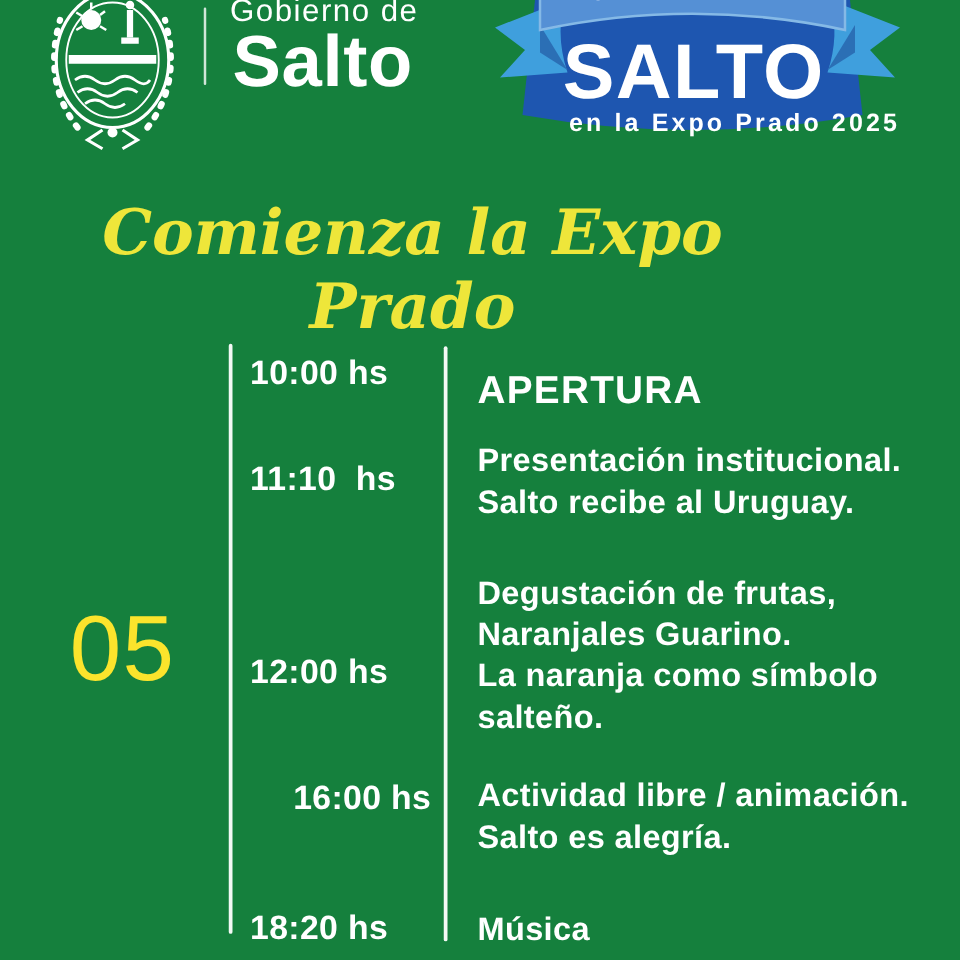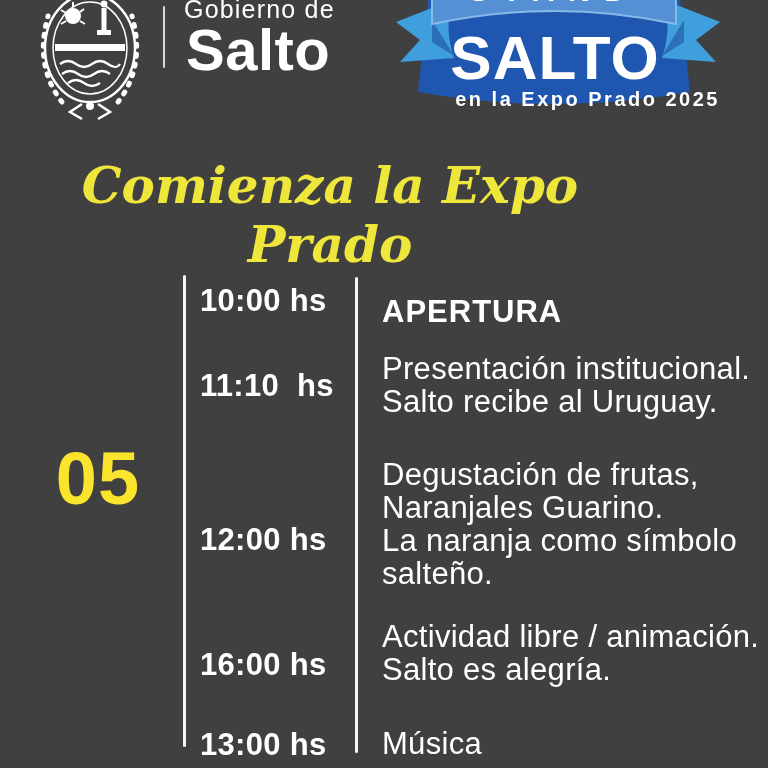--- a/index.html
+++ b/index.html
@@ -1,18 +1,18 @@
 <!DOCTYPE html>
 <html><head>
 <meta charset="utf-8">
 <style>
   html,body{margin:0;padding:0;}
   .canvas{
     position:relative;width:768px;height:768px;overflow:hidden;
-    background:#404040;
+    background:#15803d;
     font-family:"Liberation Sans",sans-serif;
     color:#ffffff;
   }
   
   .crest{position:absolute;left:24px;top:-14px;width:132px;height:136px;}
   .org-divider{position:absolute;left:163px;top:6px;width:2px;height:62px;
     background:rgba(255,255,255,.8);border-radius:2px;}
   .org1{position:absolute;left:184px;top:-5px;font-size:25px;font-weight:500;
     letter-spacing:1.2px;}
   .org2{position:absolute;left:186px;top:16px;font-size:58px;font-weight:800;
@@ -25,35 +25,35 @@
   .stand-title{position:absolute;left:390px;top:22px;width:330px;text-align:center;
     font-size:62px;font-weight:800;letter-spacing:1px;}
   .stand-sub{position:absolute;left:390px;top:88px;width:330px;text-align:right;
     font-size:20px;font-weight:700;letter-spacing:2.5px;}
   
   .event-title{position:absolute;left:0;top:156px;width:660px;text-align:center;
     font-family:"DejaVu Serif",serif;font-style:italic;font-weight:700;
     font-size:50px;color:#eee63a;}
   
   .day{position:absolute;left:40px;top:443px;width:116px;text-align:center;color:#fbe42c;}
-  .day-number{font-size:74px;font-weight:700;line-height:72px;letter-spacing:1px;}
+  .day-number{font-size:74px;font-weight:400;line-height:72px;letter-spacing:1px;margin-top:40px;}
   .day-weekday{font-size:44px;font-weight:700;letter-spacing:2px;line-height:46px;margin-top:2px;}
   
   .vline{position:absolute;width:3px;background:rgba(255,255,255,.95);border-radius:2px;}
   .line-left{left:183px;top:275px;height:472px;}
   .line-mid{left:355px;top:277px;height:476px;}
   .row{position:absolute;left:0;width:768px;}
-  .row .time{position:absolute;left:200px;width:145px;font-size:31px;font-weight:700;
+  .row .time{position:absolute;left:200px;width:145px;font-size:27px;font-weight:700;
     white-space:pre;letter-spacing:0.3px;}
-  .row .desc{position:absolute;left:382px;width:380px;font-size:31px;font-weight:400;
+  .row .desc{position:absolute;left:382px;width:380px;font-size:26px;font-weight:700;
     line-height:33px;letter-spacing:0.3px;white-space:pre-line;}
   .row1{top:283px;}  .row1 .time{top:0;}  .row1 .desc{top:0;font-weight:800;font-size:31px;letter-spacing:1px;margin-top:12px;}
   .row2{top:352px;}  .row2 .time{top:16px;}
   .row3{top:458px;}  .row3 .time{top:64px;}
-  .row4{top:620px;}  .row4 .time{top:27px;}
+  .row4{top:620px;}  .row4 .time{top:3px;text-align:right;}
   .row5{top:727px;}  .row5 .time{top:0;}
 </style>
 </head>
 <body>
 
 <div class="canvas">
 
   <svg class="crest" viewBox="0 0 132 136" fill="none" stroke="#ffffff">
     <ellipse cx="66" cy="62" rx="45" ry="54" stroke-width="2.5"></ellipse>
     <ellipse cx="66" cy="62" rx="37" ry="46" stroke-width="1.5"></ellipse>
@@ -136,17 +136,17 @@
 Naranjales Guarino.
 La naranja como símbolo
 salteño.</div>
   </div>
   <div class="row row4">
     <div class="time">16:00 hs</div>
     <div class="desc">Actividad libre / animación.
 Salto es alegría.</div>
   </div>
   <div class="row row5">
-    <div class="time">13:00 hs</div>
+    <div class="time">18:20 hs</div>
     <div class="desc">Música</div>
   </div>
 
 </div>
 
 </body></html>

